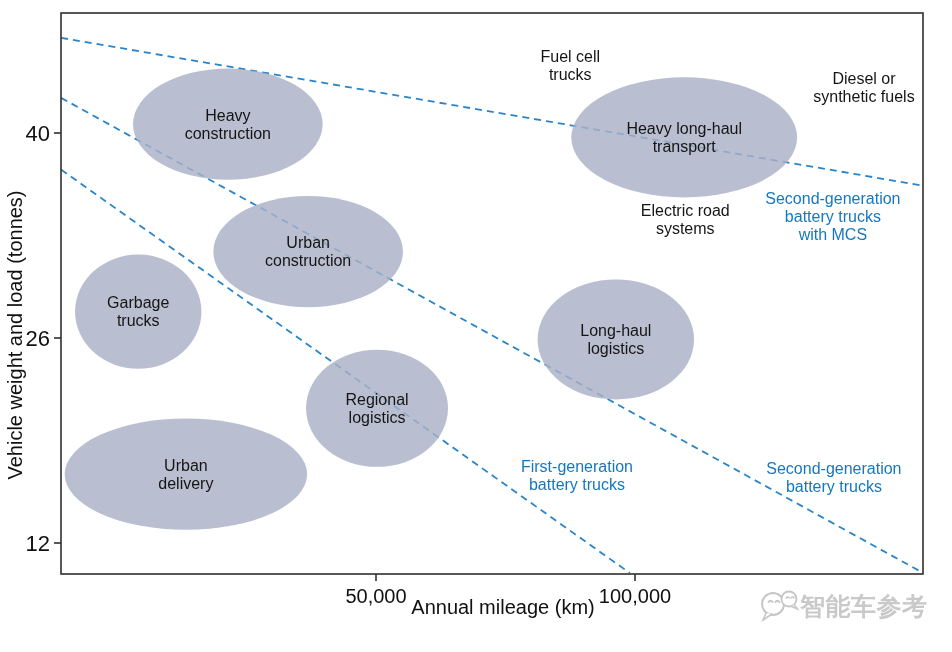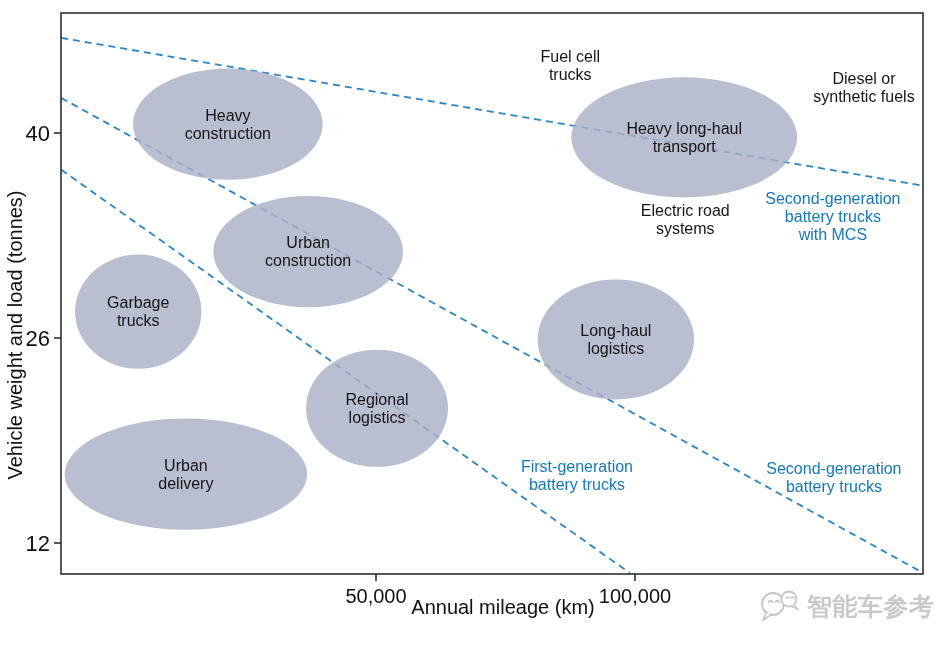--- a/index.html
+++ b/index.html
@@ -28,21 +28,21 @@
   }
   .x-title { left: 503px; top: 596px; transform: translateX(-50%); }
   .y-title {
     left: 15px; top: 335px;
     transform: translate(-50%, -50%) rotate(-90deg);
   }
 
   .watermark {
     position: absolute;
     left: 758px; top: 588px;
-    display: flex; align-items: center; gap: 7px;
+    display: flex; align-items: center; gap: 0;
     user-select: none;
   }
   .watermark-text {
     font-size: 25px;
     font-weight: 700;
     letter-spacing: 0.5px;
     color: #c9c9c9;
     text-shadow: 1px 1px 0 #ffffff;
     white-space: nowrap;
   }

